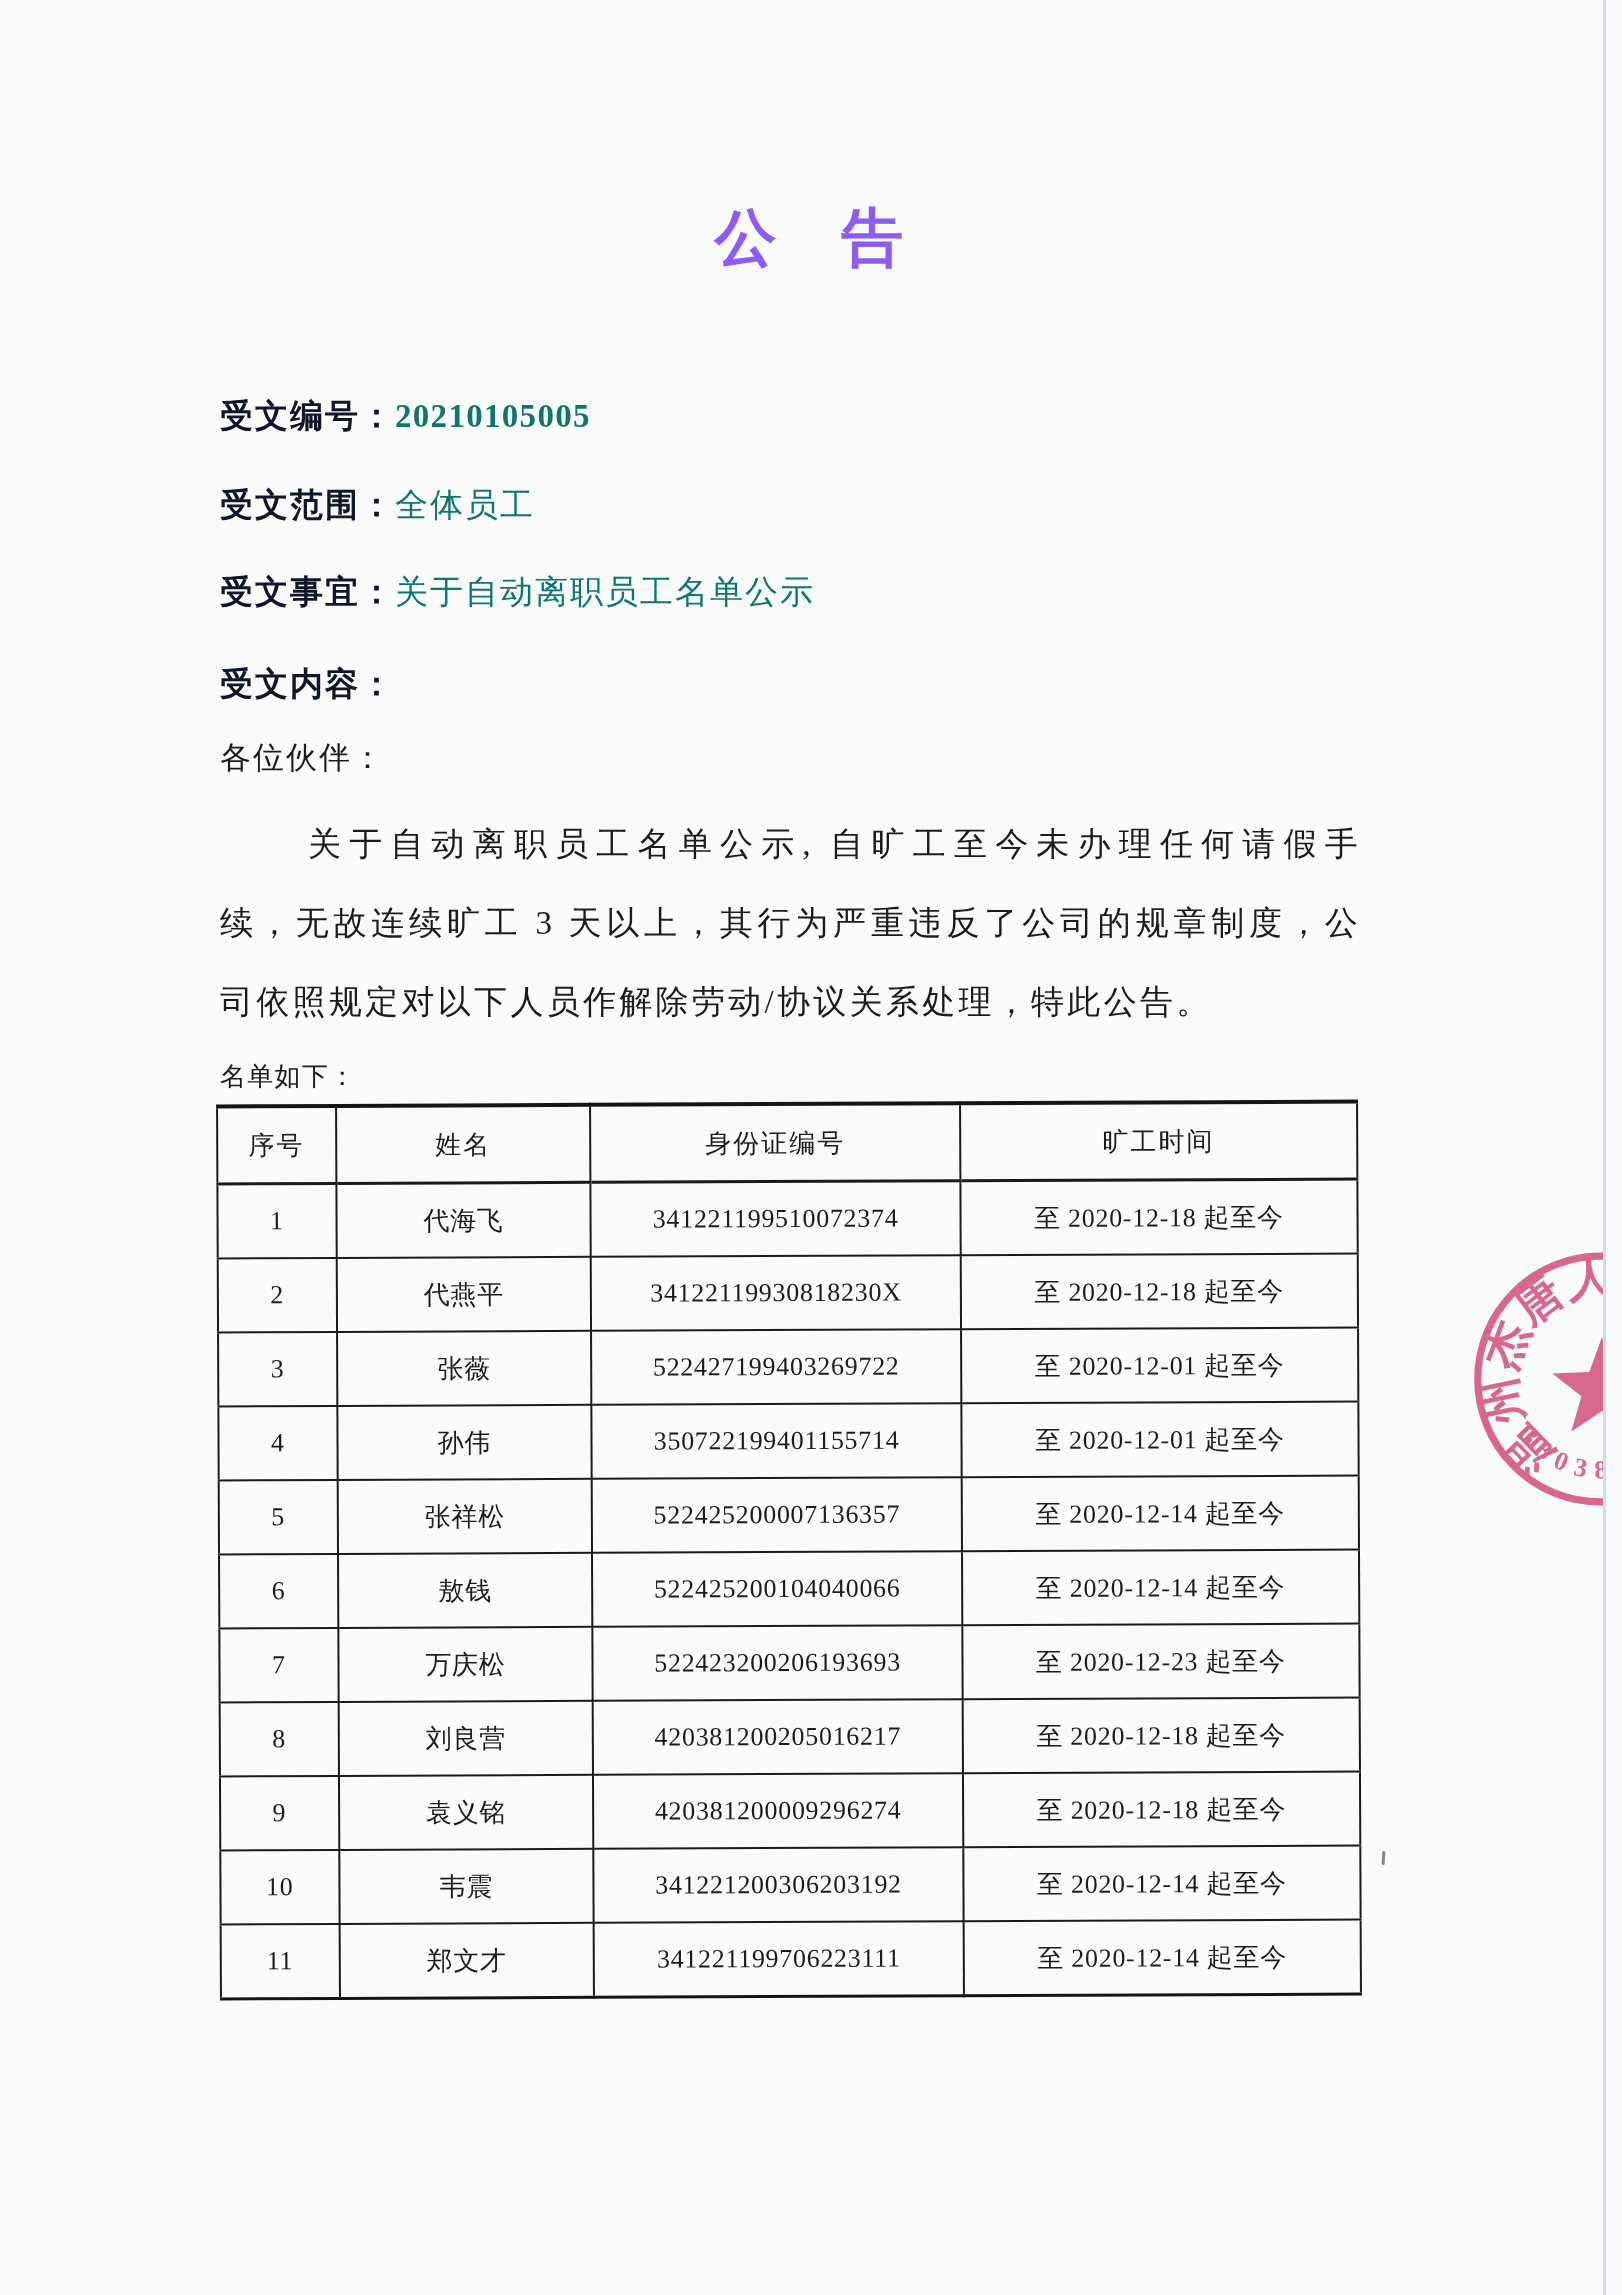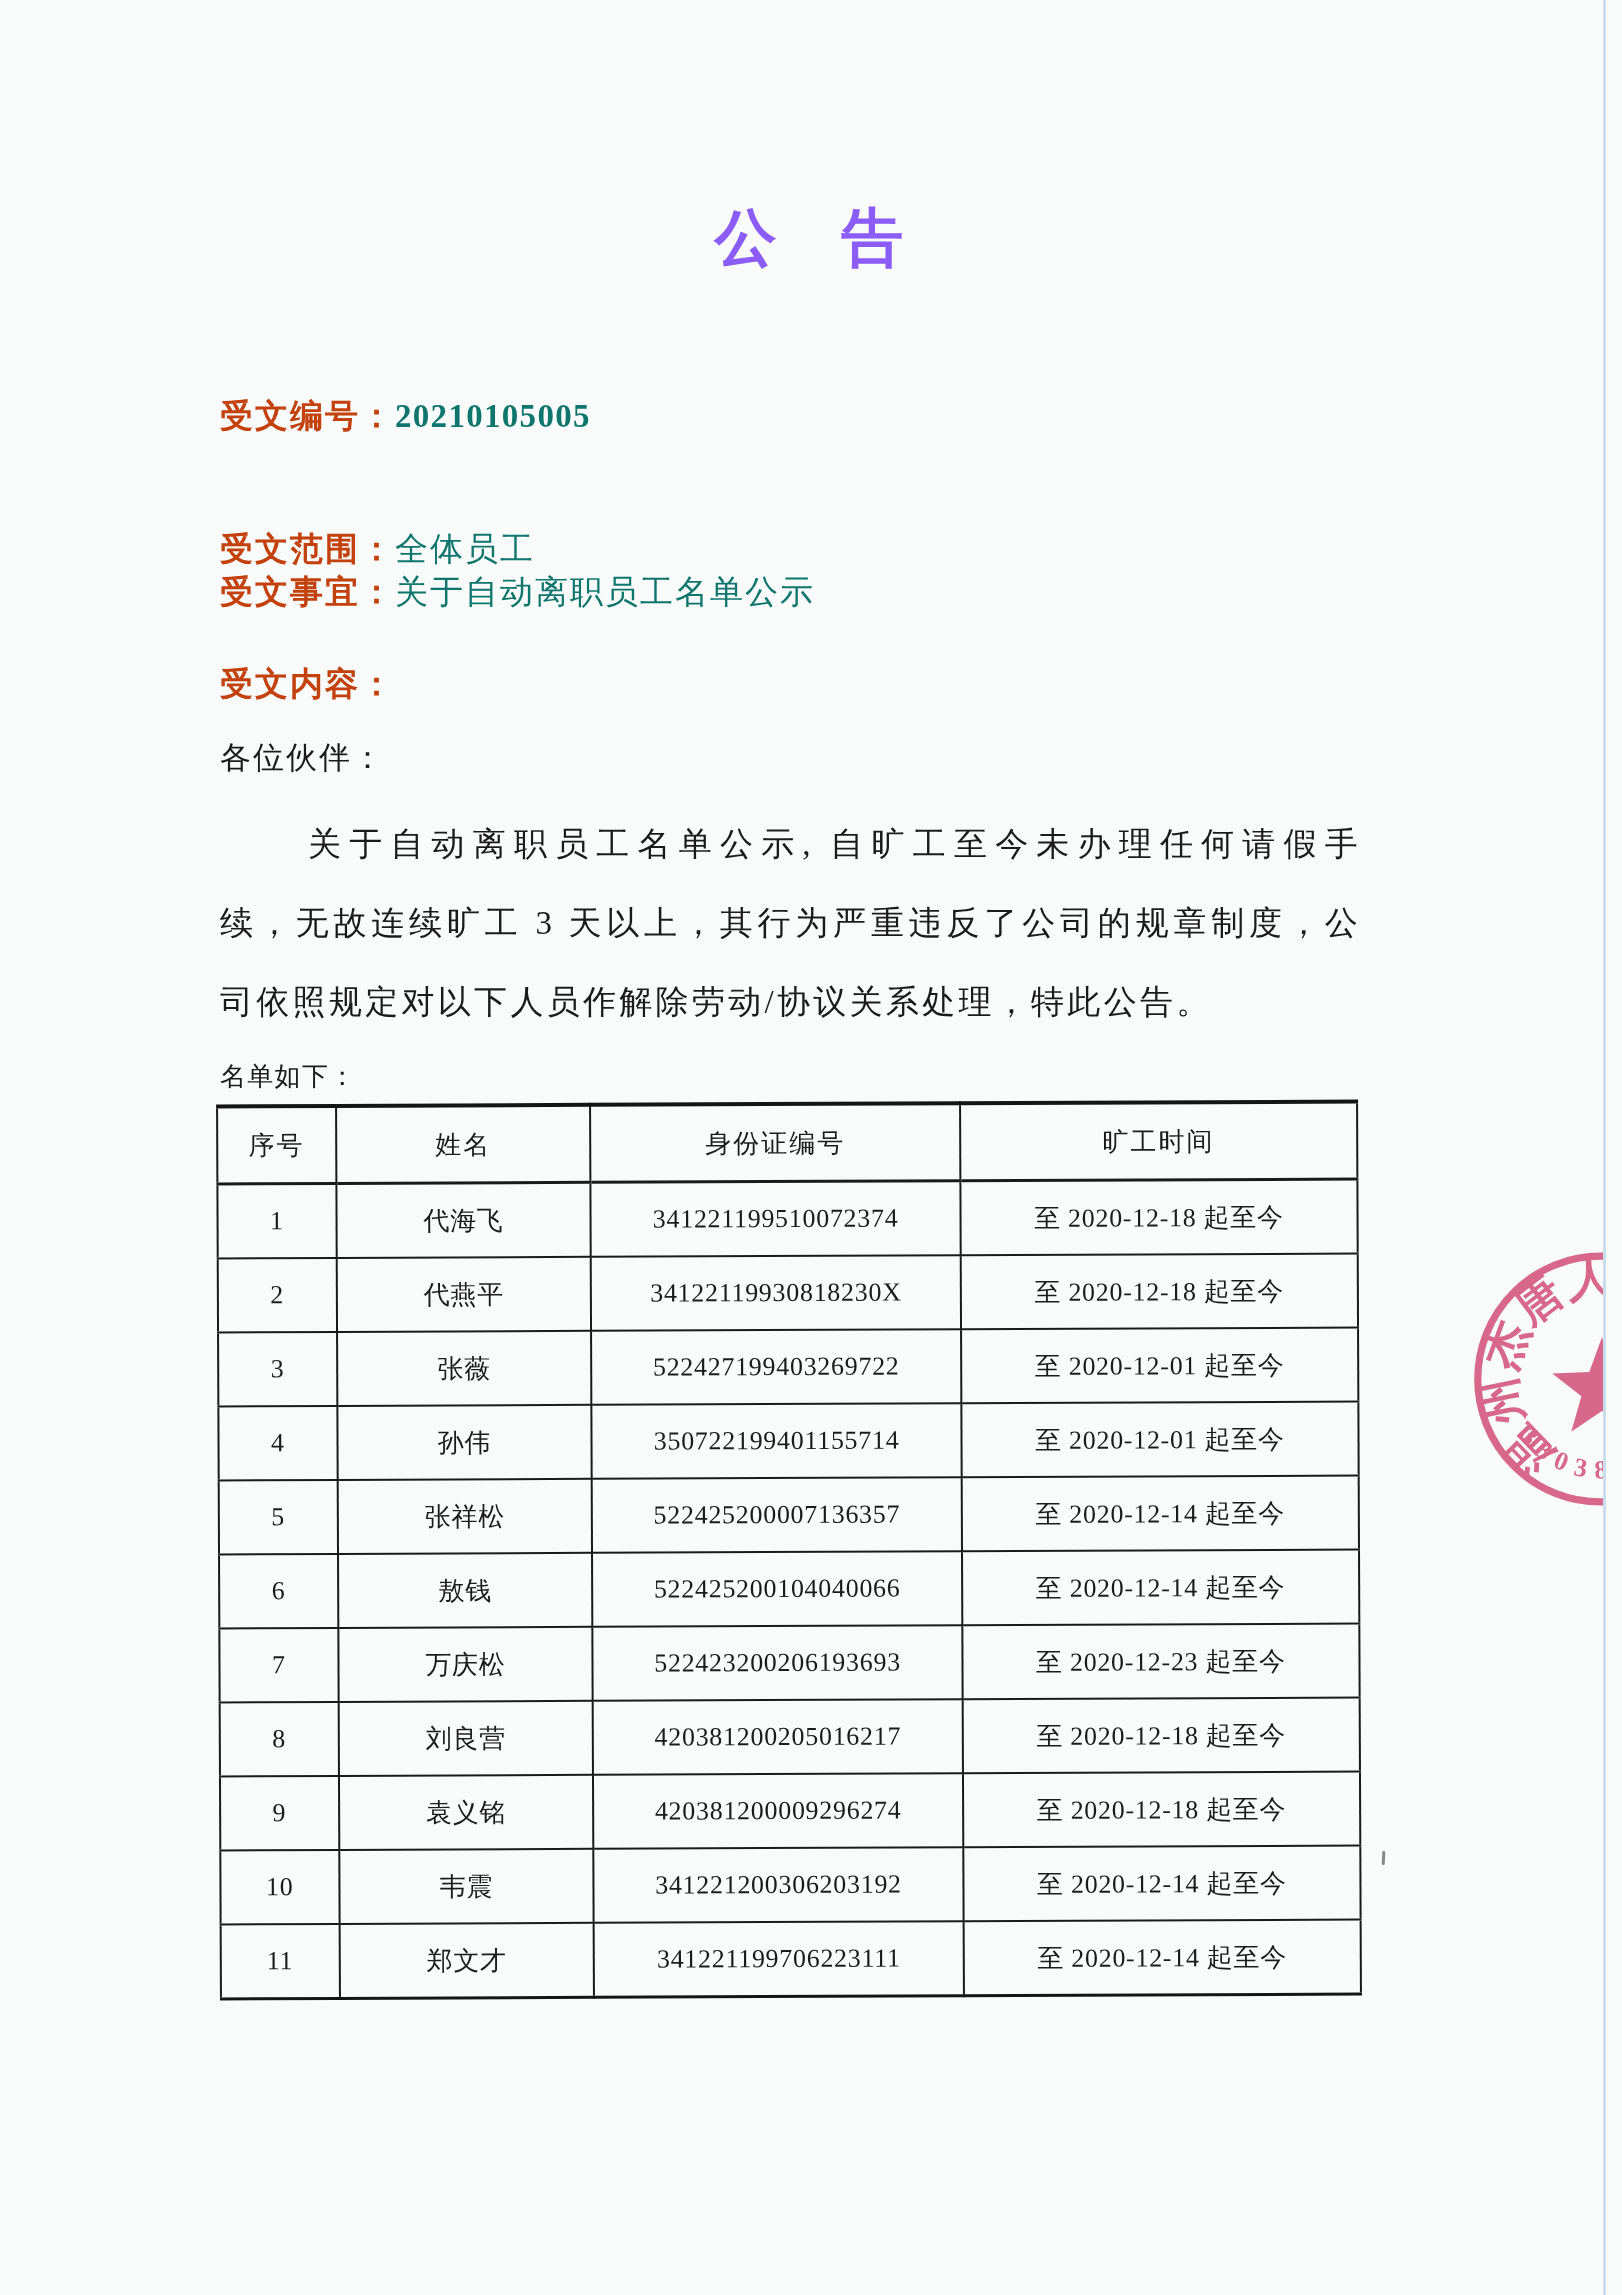--- a/index.html
+++ b/index.html
@@ -16,25 +16,25 @@
     text-align:center;
     font-size:62px;font-weight:bold;
     letter-spacing:5.2px;word-spacing:39px;
     color:#8b5cf6;
   }
   .meta-line{
     position:absolute;left:220px;
     font-size:33px;line-height:38px;letter-spacing:2px;
     white-space:nowrap;
   }
-  .meta-line .label{font-weight:bold;color:#c2410c;}
+  .meta-line .label{font-weight:bold;color:#0f172a;}
   .meta-line .value{color:#0f766e;}
   .meta-1{top:397px;}
   .meta-1 .value{font-weight:bold;letter-spacing:1.3px;}
-  .meta-2{top:486px;margin-top:44px;}
+  .meta-2{top:486px;}
   .meta-3{top:573px;}
   .meta-4{top:665px;}
   .salutation{
     position:absolute;left:220px;top:739px;
     font-size:31px;line-height:38px;letter-spacing:2px;
   }
   .body-text{
     position:absolute;left:220px;top:805px;width:1141px;
     font-size:33px;line-height:79px;letter-spacing:3.3px;
   }

